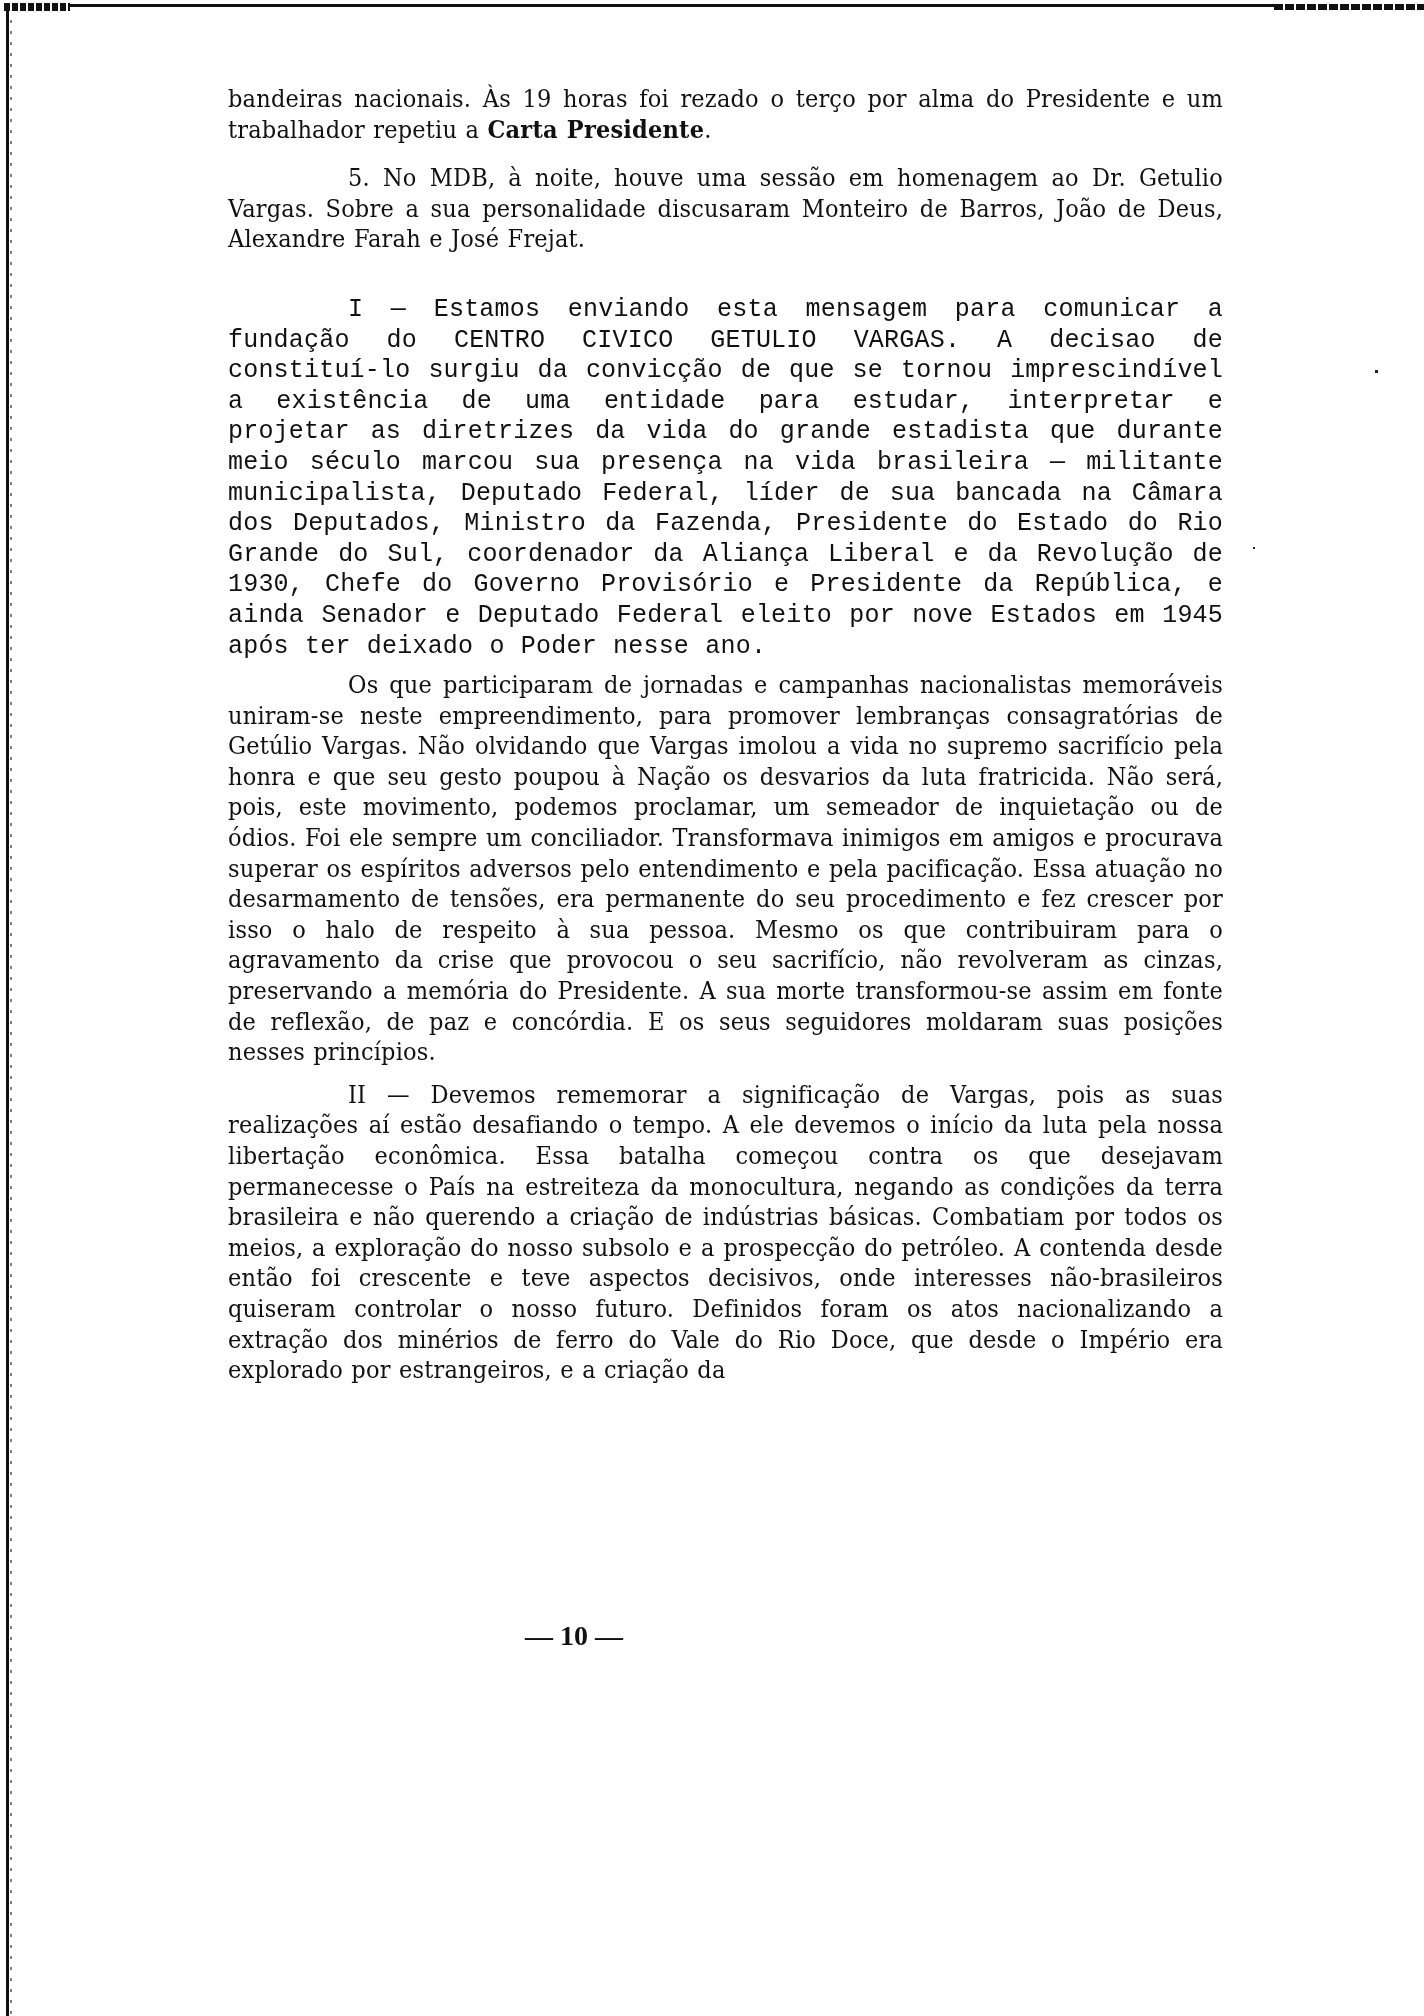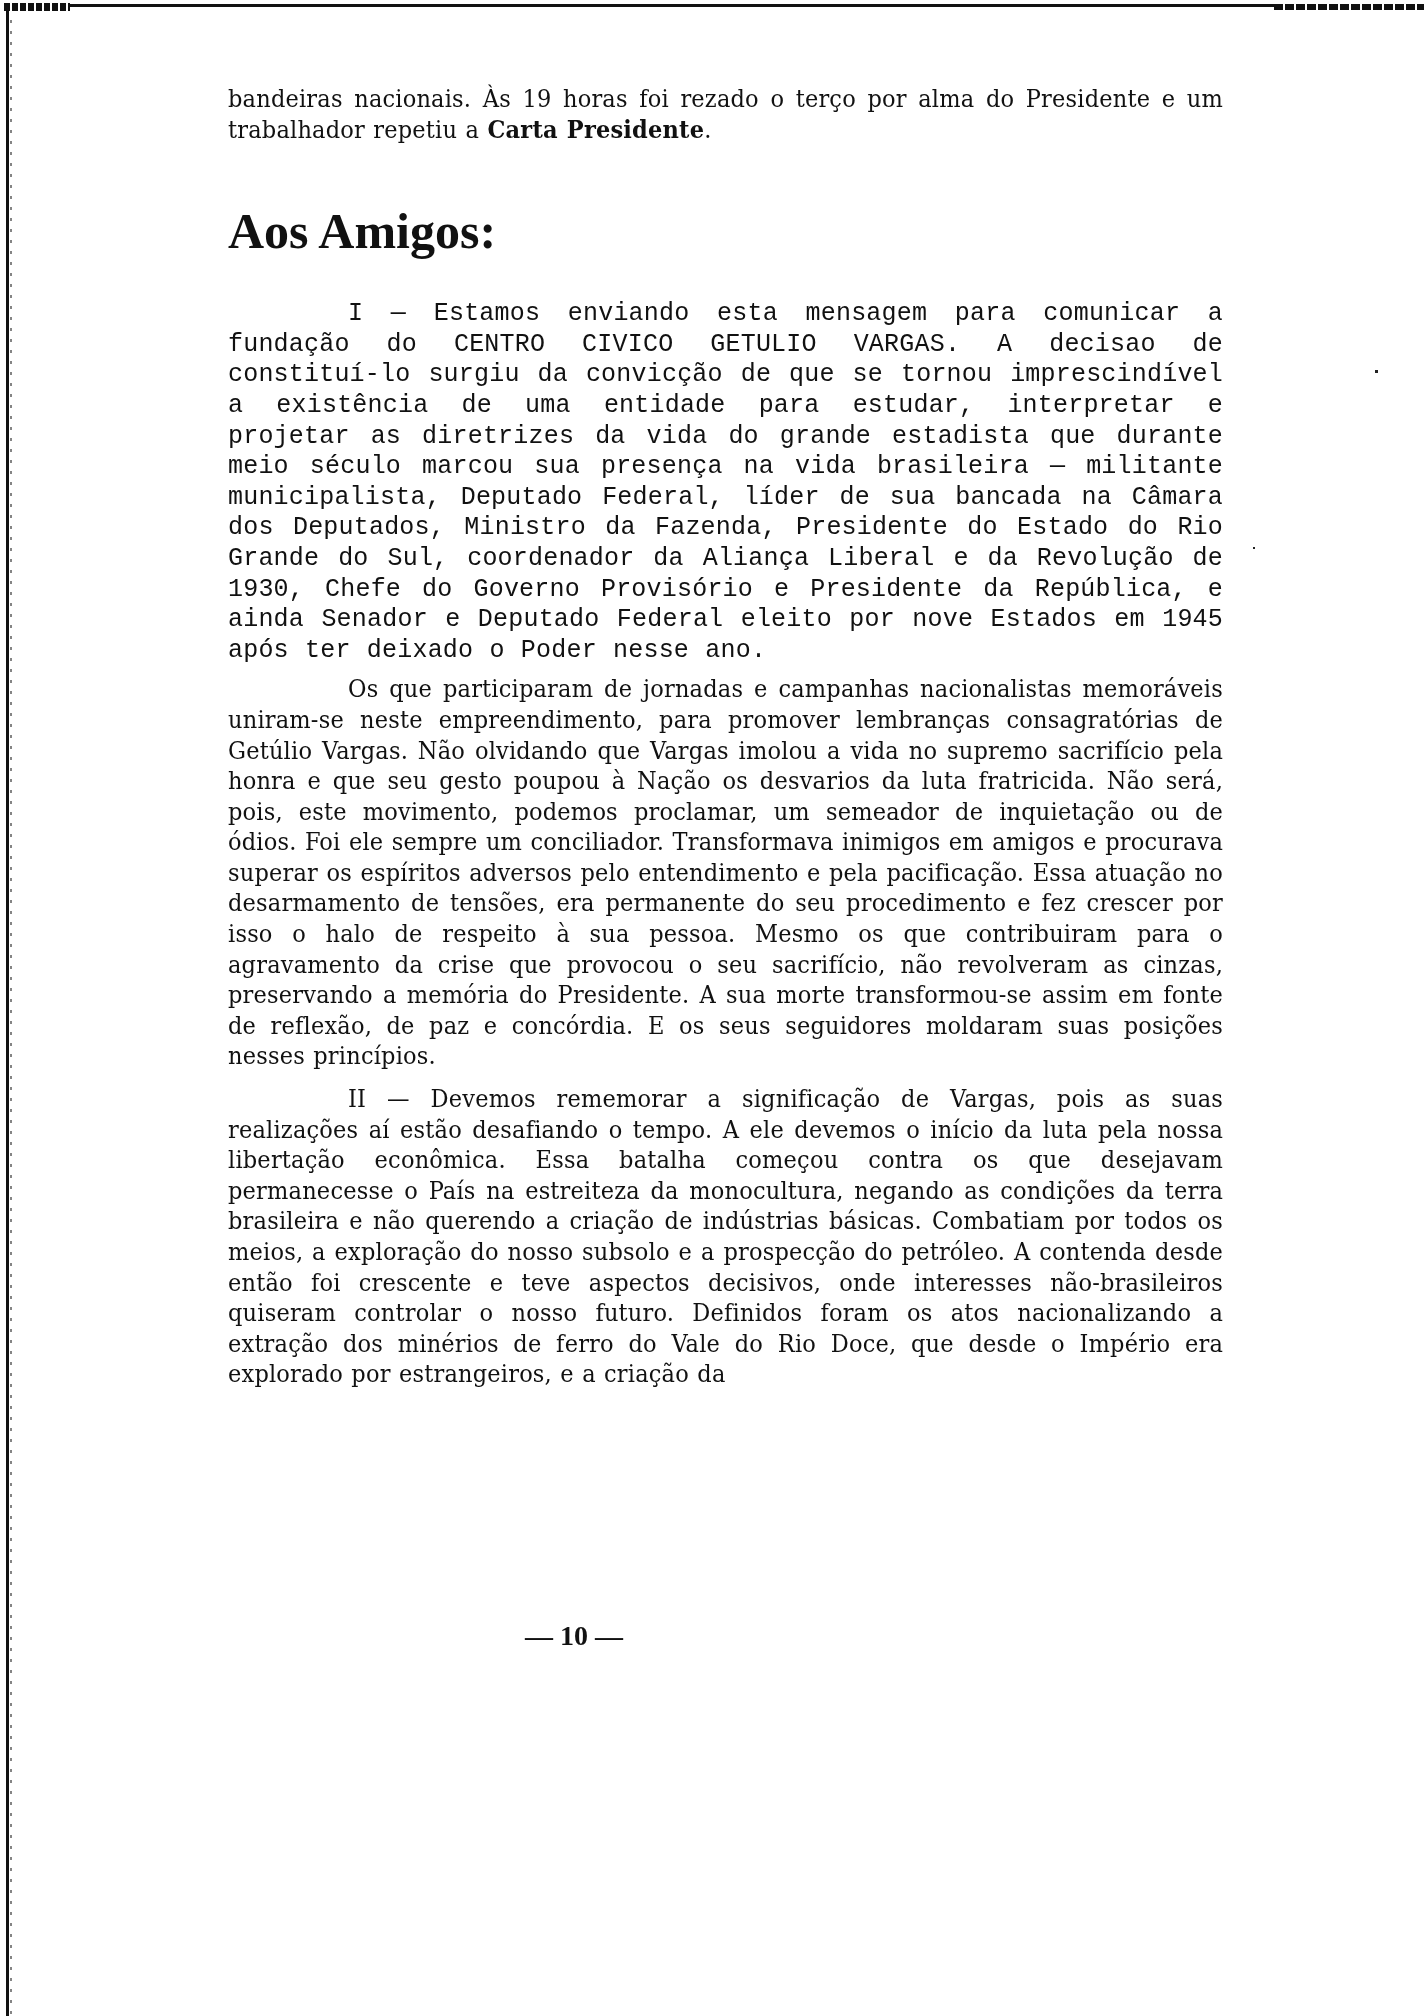--- a/index.html
+++ b/index.html
@@ -117,22 +117,22 @@
 <div class="scan-border-top-right-blob"></div>
 <div class="scan-border-left"></div>
 <div class="scan-border-left-speckle"></div>
 <div class="speck" style="left:1375px; top:370px;"></div>
 <div class="speck" style="left:1253px; top:547px; width:2px; height:2px;"></div>
 
 <div class="page">
 
   <p class="para"><span>bandeiras nacionais. Às 19 horas foi rezado o terço por alma do Presidente e um trabalhador repetiu a </span><b>Carta Presidente</b><span>.</span></p>
 
+  <p class="para indent gap-1">5.  No MDB, à noite, houve uma sessão em homenagem ao Dr. Getulio Vargas. Sobre a sua personalidade discusaram Monteiro de Barros, João de Deus, Alexandre Farah e José Frejat.</p>
 
-  <h1 class="heading">Aos Amigos:</h1>
 
   <p class="para indent gap-after-heading">I — Estamos enviando esta mensagem para comunicar a fundação do CENTRO CIVICO GETULIO VARGAS. A decisao de constituí-lo surgiu da convicção de que se tornou imprescindível a existência de uma entidade para estudar, interpretar e projetar as diretrizes da vida do grande estadista que durante meio século marcou sua presença na vida brasileira — militante municipalista, Deputado Federal, líder de sua bancada na Câmara dos Deputados, Ministro da Fazenda, Presidente do Estado do Rio Grande do Sul, coordenador da Aliança Liberal e da Revolução de 1930, Chefe do Governo Provisório e Presidente da República, e ainda Senador e Deputado Federal eleito por nove Estados em 1945 após ter deixado o Poder nesse ano.</p>
 
   <p class="para indent gap-2">Os que participaram de jornadas e campanhas nacionalistas memoráveis uniram-se neste empreendimento, para promover lembranças consagratórias de Getúlio Vargas. Não olvidando que Vargas imolou a vida no supremo sacrifício pela honra e que seu gesto poupou à Nação os desvarios da luta fratricida. Não será, pois, este movimento, podemos proclamar, um semeador de inquietação ou de ódios. Foi ele sempre um conciliador. Transformava inimigos em amigos e procurava superar os espíritos adversos pelo entendimento e pela pacificação. Essa atuação no desarmamento de tensões, era permanente do seu procedimento e fez crescer por isso o halo de respeito à sua pessoa. Mesmo os que contribuiram para o agravamento da crise que provocou o seu sacrifício, não revolveram as cinzas, preservando a memória do Presidente. A sua morte transformou-se assim em fonte de reflexão, de paz e concórdia. E os seus seguidores moldaram suas posições nesses princípios.</p>
 
   <p class="para indent gap-3">II — Devemos rememorar a significação de Vargas, pois as suas realizações aí estão desafiando o tempo. A ele devemos o início da luta pela nossa libertação econômica. Essa batalha começou contra os que desejavam permanecesse o País na estreiteza da monocultura, negando as condições da terra brasileira e não querendo a criação de indústrias básicas. Combatiam por todos os meios, a exploração do nosso subsolo e a prospecção do petróleo. A contenda desde então foi crescente e teve aspectos decisivos, onde interesses não-brasileiros quiseram controlar o nosso futuro. Definidos foram os atos nacionalizando a extração dos minérios de ferro do Vale do Rio Doce, que desde o Império era explorado por estrangeiros, e a criação da</p>
 
 </div>
 
 <div class="page-number">— 10 —</div>

